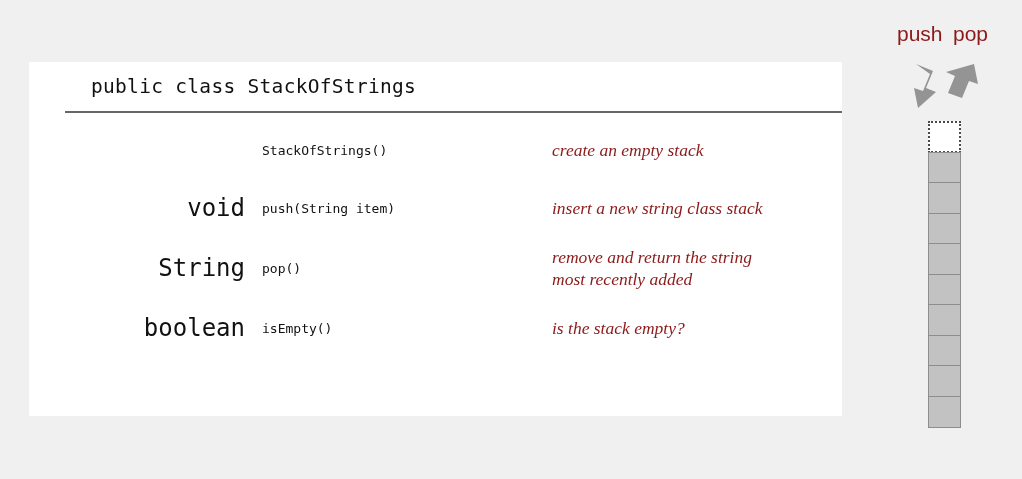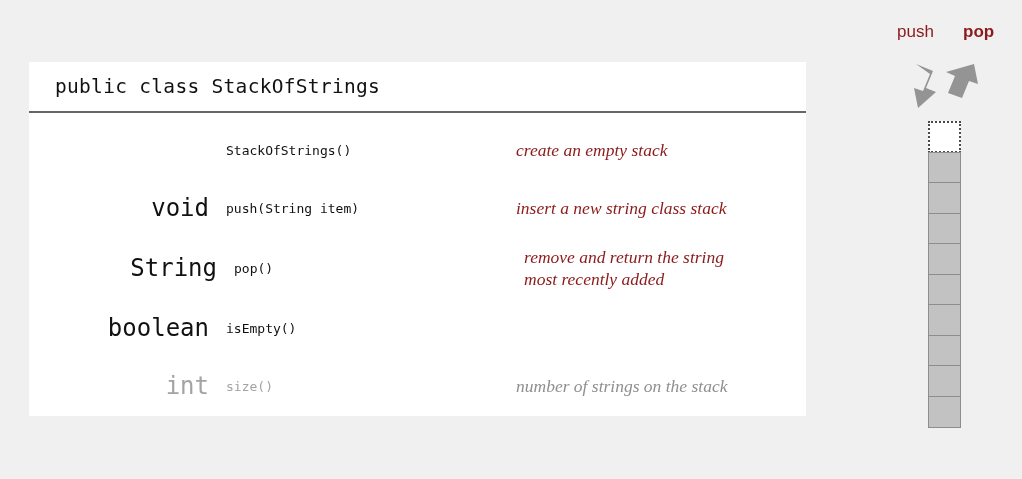--- a/index.html
+++ b/index.html
@@ -16,20 +16,21 @@
   }
 
   
   #api-card {
     position: absolute;
     left: 29px;
     top: 62px;
     width: 777px;
     height: 354px;
     background: #ffffff;
+    padding-left: 36px;
   }
 
   #api-header {
     height: 49px;
     box-sizing: border-box;
     display: flex;
     align-items: center;
     padding-left: 26px;
   }
 
@@ -52,21 +53,20 @@
   }
 
   .api-row {
     display: flex;
     align-items: center;
     height: 58px;
   }
 
   .api-row.tall {
     height: 62px;
-    margin-left: 8px;
   }
 
   .col-type {
     width: 180px;
     text-align: right;
     padding-right: 0;
     font-family: "DejaVu Sans Mono", monospace;
     font-size: 24px;
     color: #111111;
     white-space: pre;
@@ -116,28 +116,28 @@
     position: absolute;
     top: 0;
     left: 0;
     width: 130px;
     height: 26px;
   }
 
   .stack-label {
     position: absolute;
     font-family: "Liberation Sans", sans-serif;
-    font-size: 17px;
+    font-size: 21px;
     color: #8c1a1a;
     top: 2px;
     text-align: right;
   }
 
   #label-push { left: 17px; }
-  #label-pop  { left: 83px; font-weight: bold; }
+  #label-pop  { left: 73px; }
 
   #arrows {
     position: absolute;
     top: 40px;
     left: 10px;
     width: 110px;
     height: 60px;
   }
 
   #stack-cells {
@@ -196,29 +196,25 @@
       <div class="col-name">pop()</div>
       <div class="col-desc">
         <span class="desc-line">remove and return the string</span>
         <span class="desc-line">most recently added</span>
       </div>
     </div>
 
     <div class="api-row">
       <div class="col-type">boolean</div>
       <div class="col-name">isEmpty()</div>
-    </div>
-
-    <div class="api-row muted">
-      <div class="col-type">int</div>
-      <div class="col-name">size()</div>
-      <div class="col-desc">
-        <span class="desc-line">number of strings on the stack</span>
-      </div>
-    </div>
+      <div class="col-desc">
+        <span class="desc-line">is the stack empty?</span>
+      </div>
+    </div>
+
 
   </div>
 </div>
 
 <div id="stack-diagram">
 
   <div class="stack-labels">
     <span class="stack-label" id="label-push">push</span>
     <span class="stack-label" id="label-pop">pop</span>
   </div>

